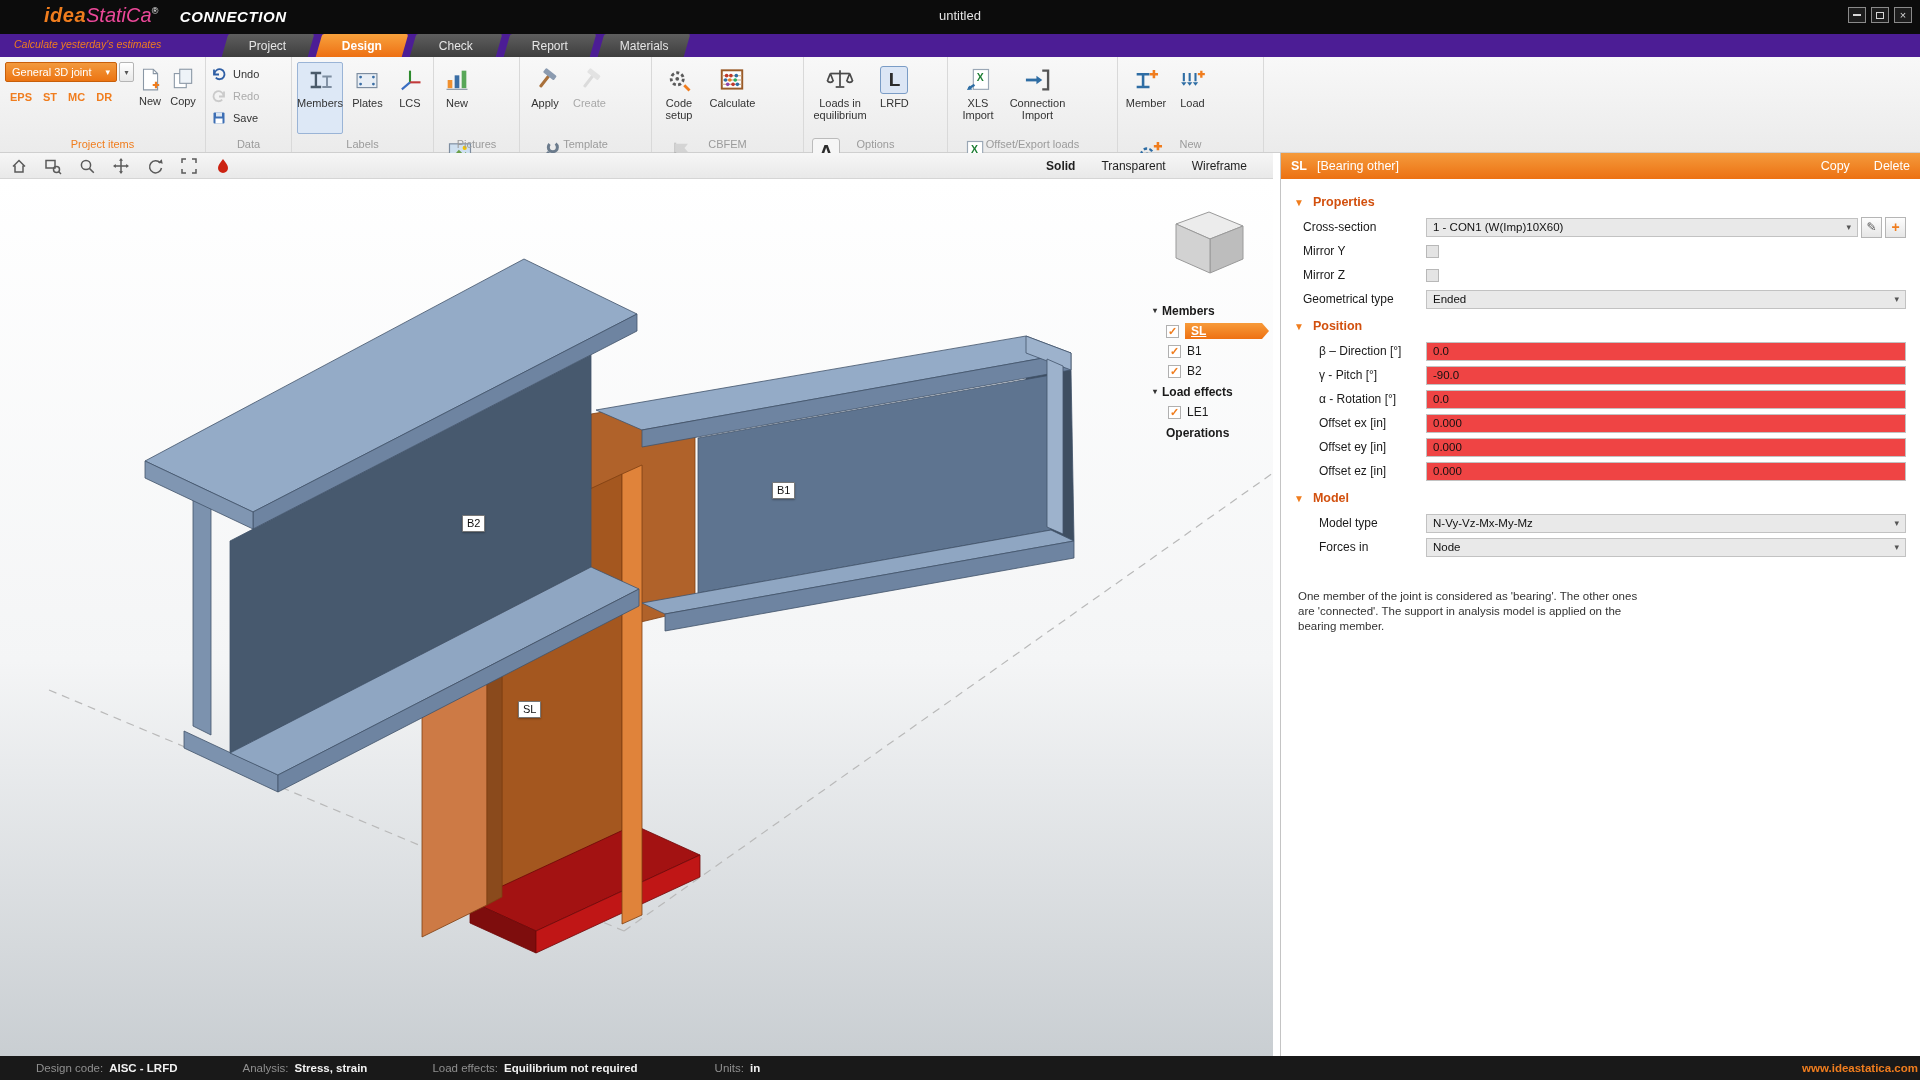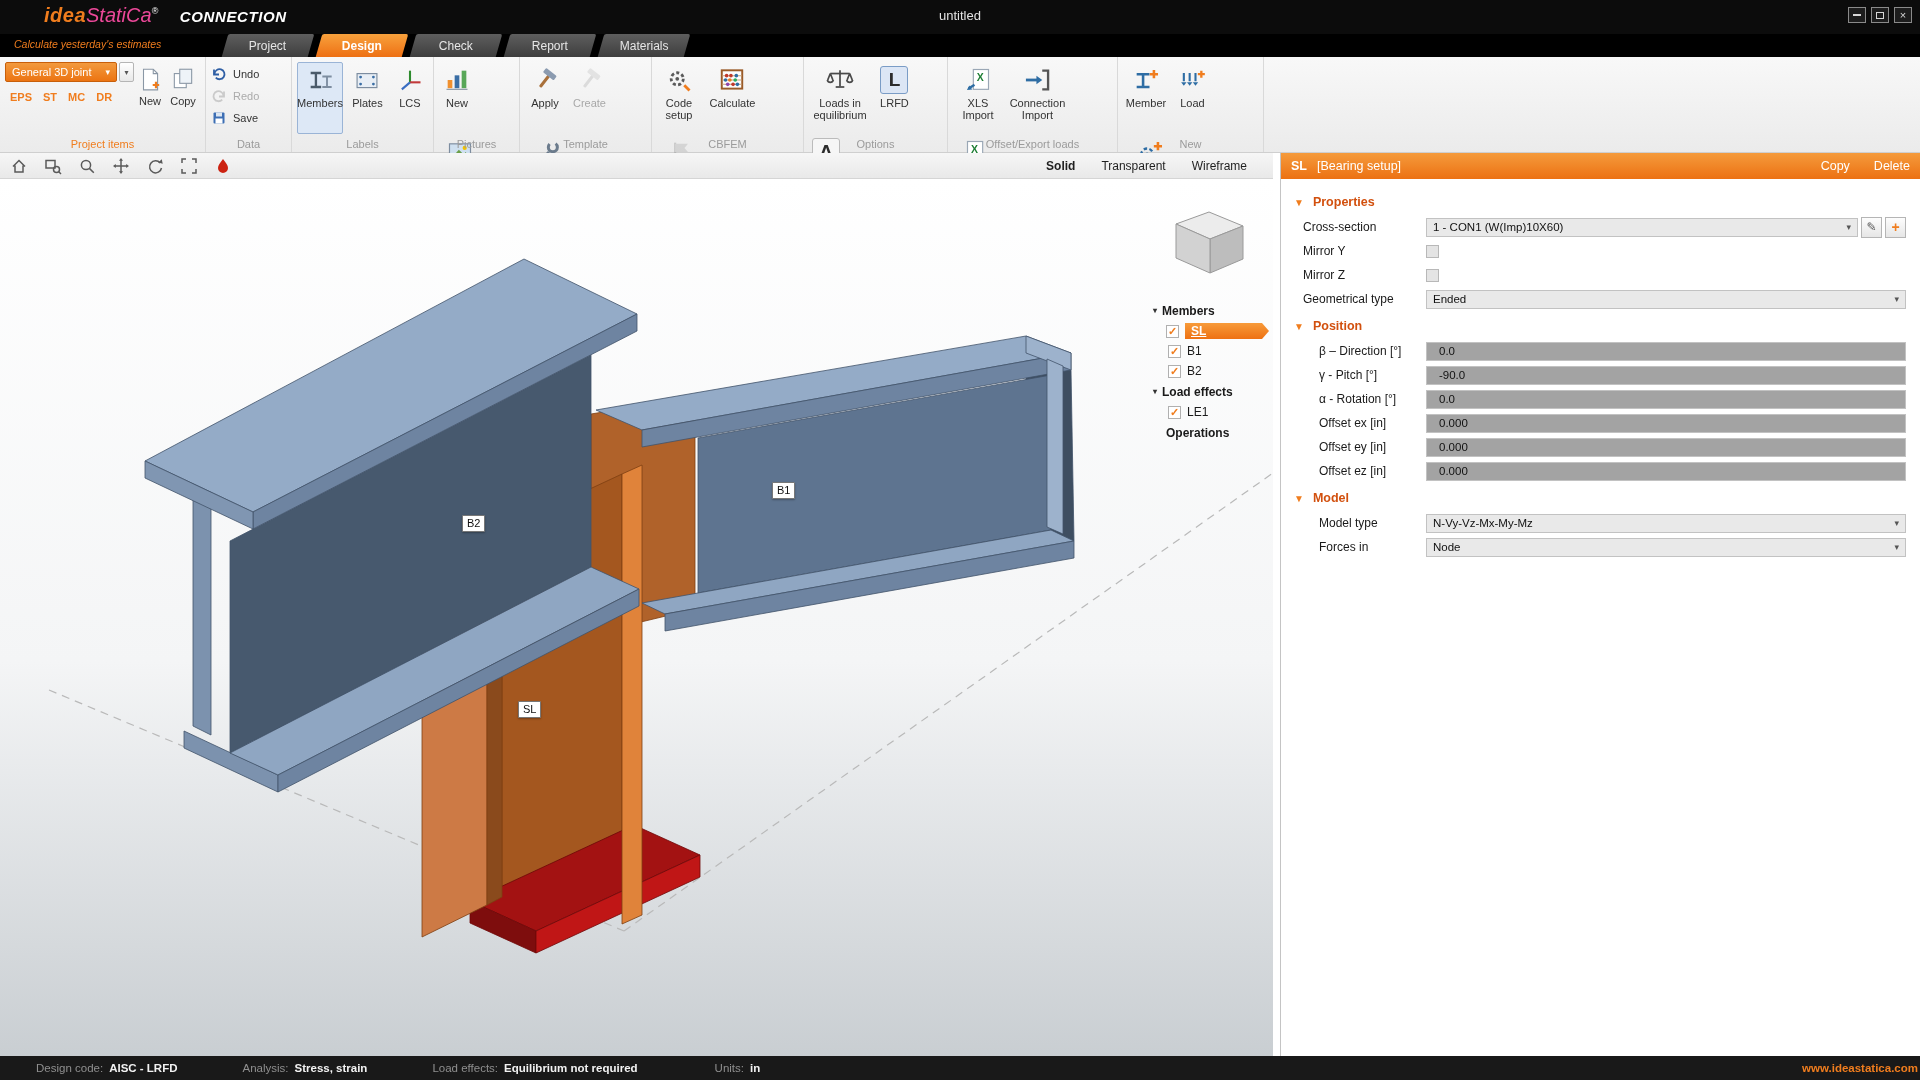--- a/index.html
+++ b/index.html
@@ -15,21 +15,21 @@
   .logo-reg { color:#fff; font-size:9px; vertical-align:super; }
   .app-name { color:#fff; font-style:italic; font-weight:bold; font-size:15px; margin-left:16px; letter-spacing:.6px; }
   .doc-title { position:absolute; left:0; right:0; top:8px; text-align:center; font-size:13px; color:#e3e3e3; }
   .win-btns { position:absolute; right:8px; top:7px; display:flex; gap:5px; }
   .win-btn { width:18px; height:16px; border:1px solid #8a8a8a; background:#1d1d1d; color:#d8d8d8;
              font-size:11px; display:flex; align-items:center; justify-content:center; line-height:1; }
   .win-bar { width:8px; height:2px; background:#d8d8d8; }
   .win-box { width:8px; height:7px; border:1px solid #d8d8d8; }
 
   
-  #tabstrip { position:absolute; left:0; top:34px; width:1920px; height:23px; background:#000000;text-align:center; }
+  #tabstrip { position:absolute; left:0; top:34px; width:1920px; height:23px; background:#4c1d95;text-align:center; }
   .tagline { position:absolute; left:14px; top:4px; color:#f07d1e; font-style:italic; font-size:10.5px; }
   .tabs { position:absolute; left:225px; top:0; height:23px; display:flex; gap:8px; }
   .tab { position:relative; height:23px; min-width:86px; padding:0 18px; display:flex; align-items:center;
          justify-content:center; color:#e6e6e6; font-size:12px;
          background:linear-gradient(#5e5e5e,#3e3e3e); transform:skewX(-16deg); border-radius:2px 2px 0 0; }
   .tab > span { transform:skewX(16deg); }
   .tab.active { background:linear-gradient(#f8a13c,#ed7014); color:#fff; font-weight:bold; }
 
   
   #ribbon { position:absolute; left:0; top:57px; width:1920px; height:96px;
@@ -104,22 +104,22 @@
   .sec-arrow { color:#f07d1e; font-size:10px; }
   .sec-title { color:#d2500e; font-weight:bold; font-size:12.5px; }
   .prow { display:flex; align-items:center; height:24px; padding-left:14px; }
   .prow .plabel { width:123px; font-size:12px; color:#1a1a1a; flex:0 0 auto; }
   .prow.indent { padding-left:30px; }
   .prow.indent .plabel { width:107px; }
   .pctrl { flex:1; display:flex; align-items:center; gap:3px; }
   .dropdown { flex:1; height:19px; background:#e9e9e9; border:1px solid #c2c2c2; font-size:11.5px; color:#111;
               display:flex; align-items:center; padding:0 6px; }
   .dropdown .caret { margin-left:auto; font-size:9px; color:#555; }
-  .tinput { flex:1; height:19px; background:#a3a3a3; border:1px solid #c2c2c2; font-size:11.5px; color:#111;
-            padding:0 12px; font-family:inherit; }
+  .tinput { flex:1; height:19px; background:#ef4444; border:1px solid #c2c2c2; font-size:11.5px; color:#111;
+            padding:0 6px; font-family:inherit; }
   .sq-btn { width:21px; height:21px; border:1px solid #b5b5b5; background:linear-gradient(#fdfdfd,#e6e6e6);
             display:flex; align-items:center; justify-content:center; font-size:12px; color:#555; flex:0 0 auto; }
   .sq-btn.plus { color:#f07d1e; font-weight:bold; font-size:14px; }
   .pcheck { width:13px; height:13px; background:#e4e4e4; border:1px solid #b8b8b8; }
   .help { margin:30px 0 0 9px; width:340px; font-size:11.5px; color:#333; line-height:15px; }
 
   
   #statusbar { position:absolute; left:0; top:1056px; width:1920px; height:24px; background:#191919;
                display:flex; align-items:center; font-size:11.5px; padding-left:36px; }
   .st-item { display:flex; gap:6px; }
@@ -588,21 +588,21 @@
     </div>
     <div class="tree-header" style="padding-left:13px">
       <span>Operations</span>
     </div>
   </div>
 </div>
 
 <div id="props">
   <div class="props-header">
     <span class="ph-member">SL</span>
-    <span>[Bearing setup]</span>
+    <span>[Bearing other]</span>
     <div class="ph-actions">
       <span>Copy</span>
       <span>Delete</span>
     </div>
   </div>
   <div class="props-body">
 
     <div class="sec-header">
       <span class="sec-arrow">▼</span>
       <span class="sec-title">Properties</span>
@@ -701,20 +701,21 @@
     <div class="prow indent">
       <span class="plabel">Forces in</span>
       <div class="pctrl">
         <div class="dropdown">
           <span>Node</span>
           <span class="caret">▾</span>
         </div>
       </div>
     </div>
 
+    <p class="help">One member of the joint is considered as 'bearing'. The other ones are 'connected'. The support in analysis model is applied on the bearing member.</p>
   </div>
 </div>
 
 <div id="statusbar">
   <div class="st-item">
     <span class="st-label">Design code:</span>
     <span class="st-value">AISC - LRFD</span>
   </div>
   <div class="sp1"></div>
   <div class="st-item">

